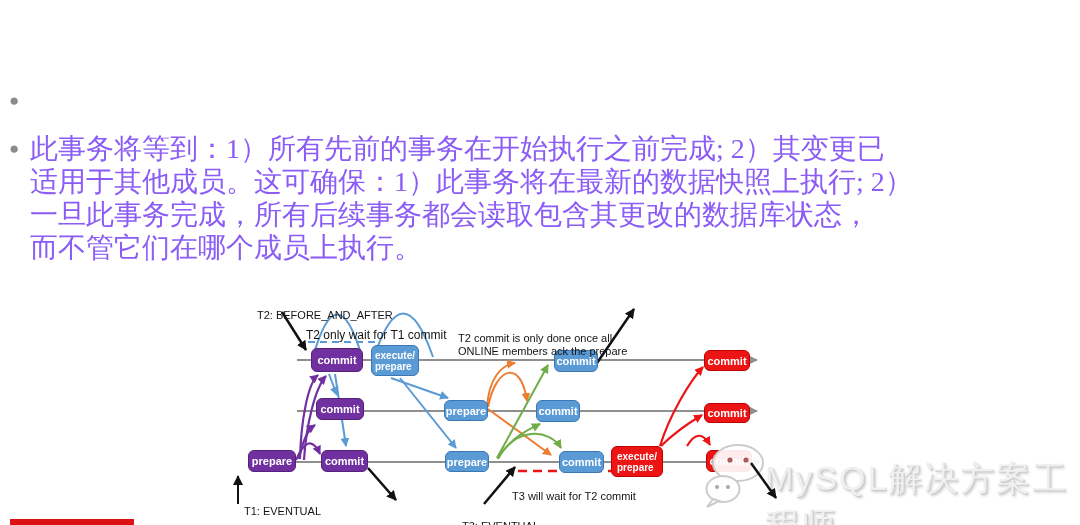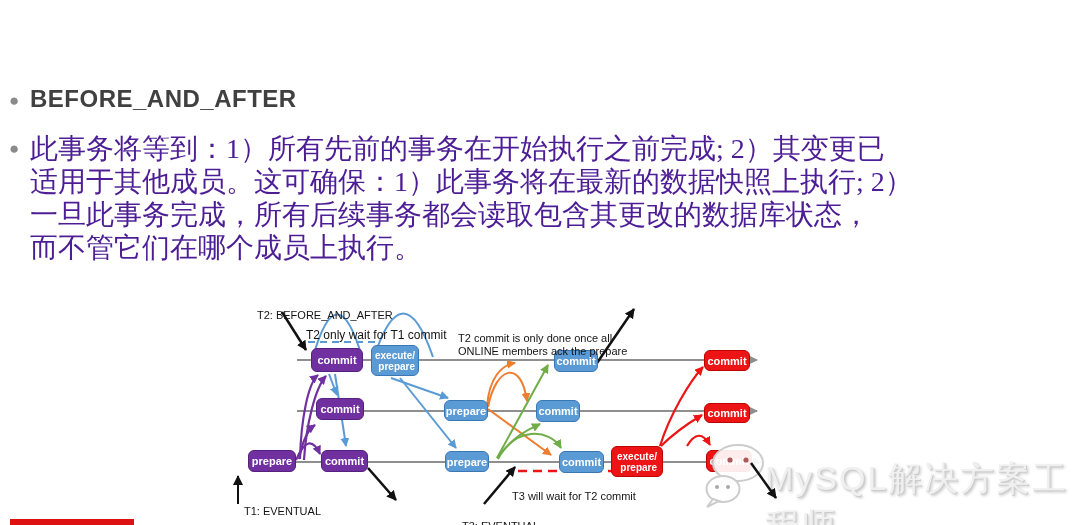--- a/index.html
+++ b/index.html
@@ -6,48 +6,47 @@
   #slide{position:relative;width:1080px;height:525px;background:#ffffff;overflow:hidden;
          font-family:"Liberation Sans",sans-serif;}
   .serif{font-family:"Liberation Serif",serif;}
   .pre{white-space:pre-line;}
   .abs{position:absolute;}
 
   
   #title{left:9px;top:5px;font-size:42px;font-weight:bold;color:#3d3d3d;letter-spacing:1px;}
   .bullet-dot{color:#8a8a8a;font-size:17px;}
   #b1-label{left:30px;top:85px;font-size:24px;font-weight:bold;color:#404040;letter-spacing:.5px;}
-  #b2-text{left:30px;top:132px;width:1040px;font-size:28px;line-height:33px;color:#4c1d95;}
+  #b2-text{left:30px;top:132px;width:1040px;font-size:28px;line-height:33px;color:#8b5cf6;}
 
   
   #diagram{position:absolute;left:0;top:280px;width:1080px;height:245px;}
   #diagram svg{position:absolute;left:0;top:0;overflow:visible;}
   .mlabel{position:absolute;font-size:13px;color:#404040;z-index:1;margin-left:44px;}
   .note{position:absolute;font-size:11px;color:#141414;line-height:13px;z-index:3;margin-top:13px;}
   .box{position:absolute;z-index:2;border-radius:6px;color:#fff;font-weight:bold;font-size:11px;
-       display:flex;align-items:center;justify-content:center;text-align:right;box-sizing:border-box;}
+       display:flex;align-items:center;justify-content:center;text-align:left;box-sizing:border-box;}
   .box.two{font-size:10px;line-height:11px;}
   .purple{background:#7030a0;border:1px solid #56217d;}
   .blue{background:#5b9bd5;border:1px solid #3a78b5;}
   .red{background:#ec1414;border:1px solid #bf0000;}
 
   
   #wm-text{left:765px;top:456px;font-size:34px;letter-spacing:2px;color:#f0f0f0;
            text-shadow:1px 1px 0 #cccccc,2px 2px 3px #c2c2c2;z-index:5;}
   #wm-icon{left:703px;top:443px;z-index:6;}
   #t3-exit{left:740px;top:440px;z-index:7;}
   #red-crop{left:10px;top:519px;width:124px;height:6px;background:#dd1111;z-index:1;}
 </style>
 </head>
 <body>
 
 <div id="slide">
 
   <span class="abs bullet-dot" style="left:9px;top:91px">●</span>
-  <div class="abs" id="b1-label">BEFORE_AND_AFTER</div>
   <span class="abs bullet-dot" style="left:9px;top:139px">●</span>
   <div class="abs serif pre" id="b2-text">此事务将等到：1）所有先前的事务在开始执行之前完成; 2）其变更已
 适用于其他成员。这可确保：1）此事务将在最新的数据快照上执行; 2）
 一旦此事务完成，所有后续事务都会读取包含其更改的数据库状态，
 而不管它们在哪个成员上执行。</div>
 
   <div id="diagram">
 
     <svg width="1080" height="245" viewBox="0 0 1080 245">
       <defs>

